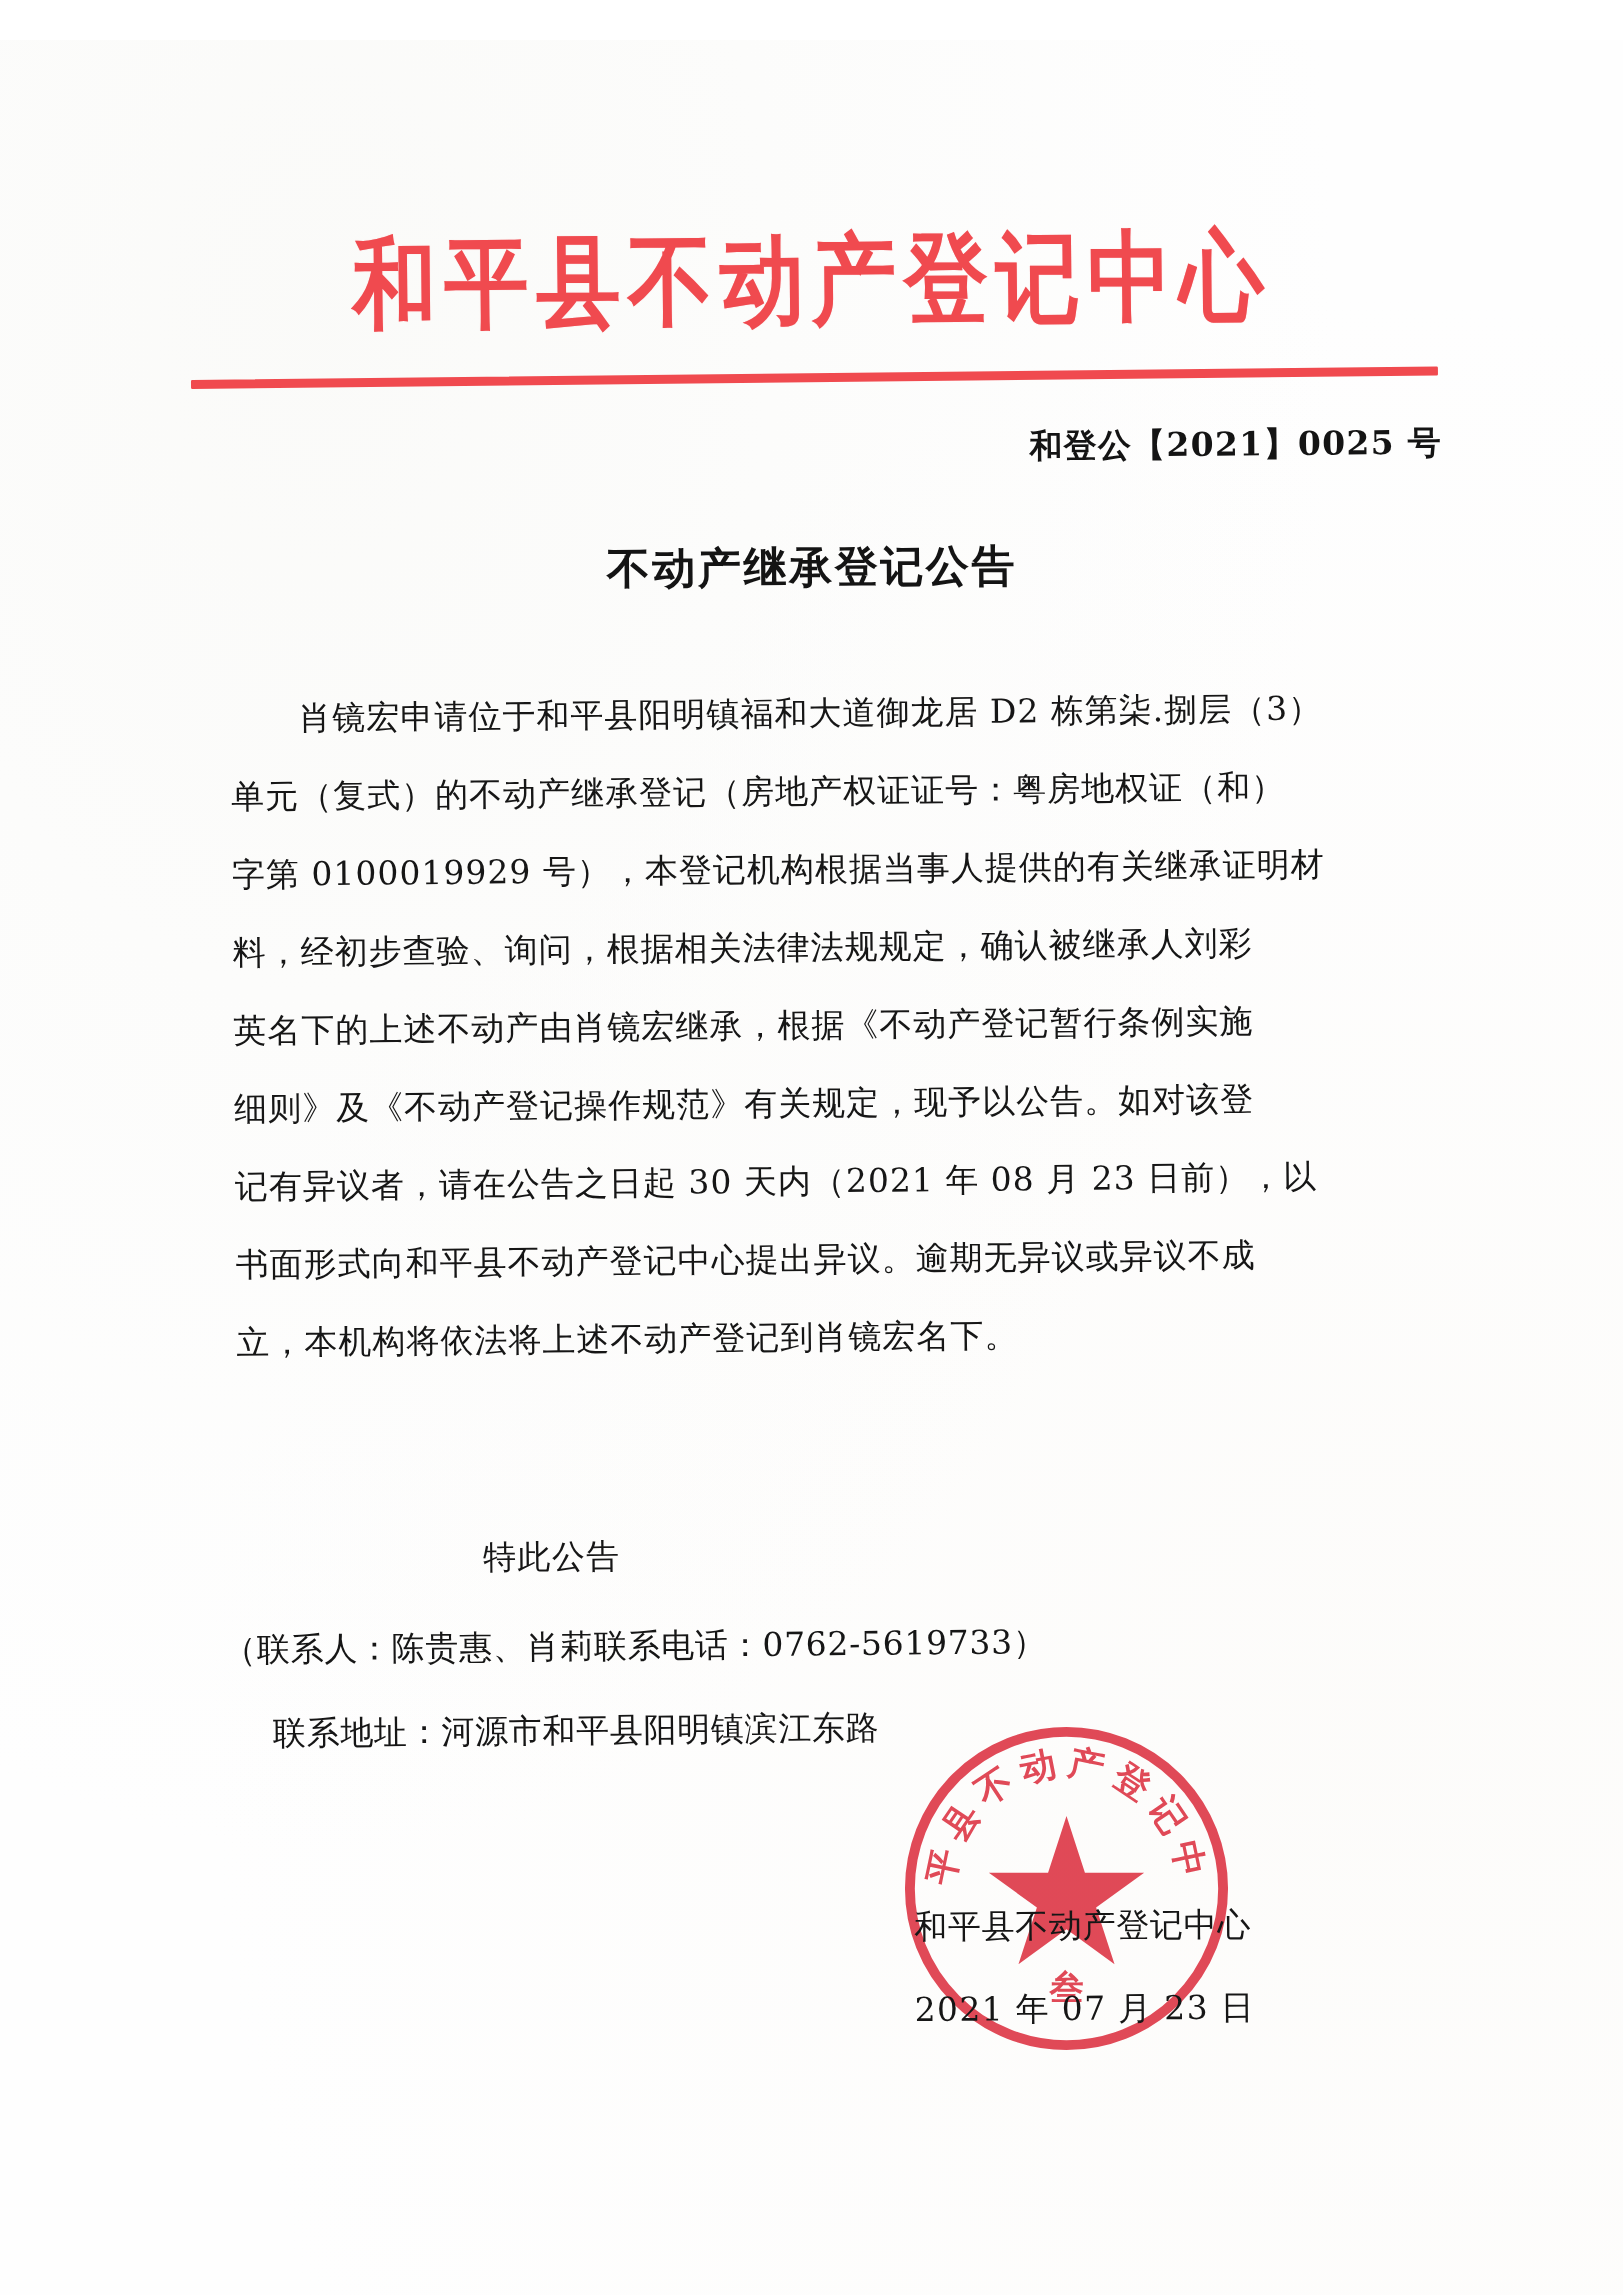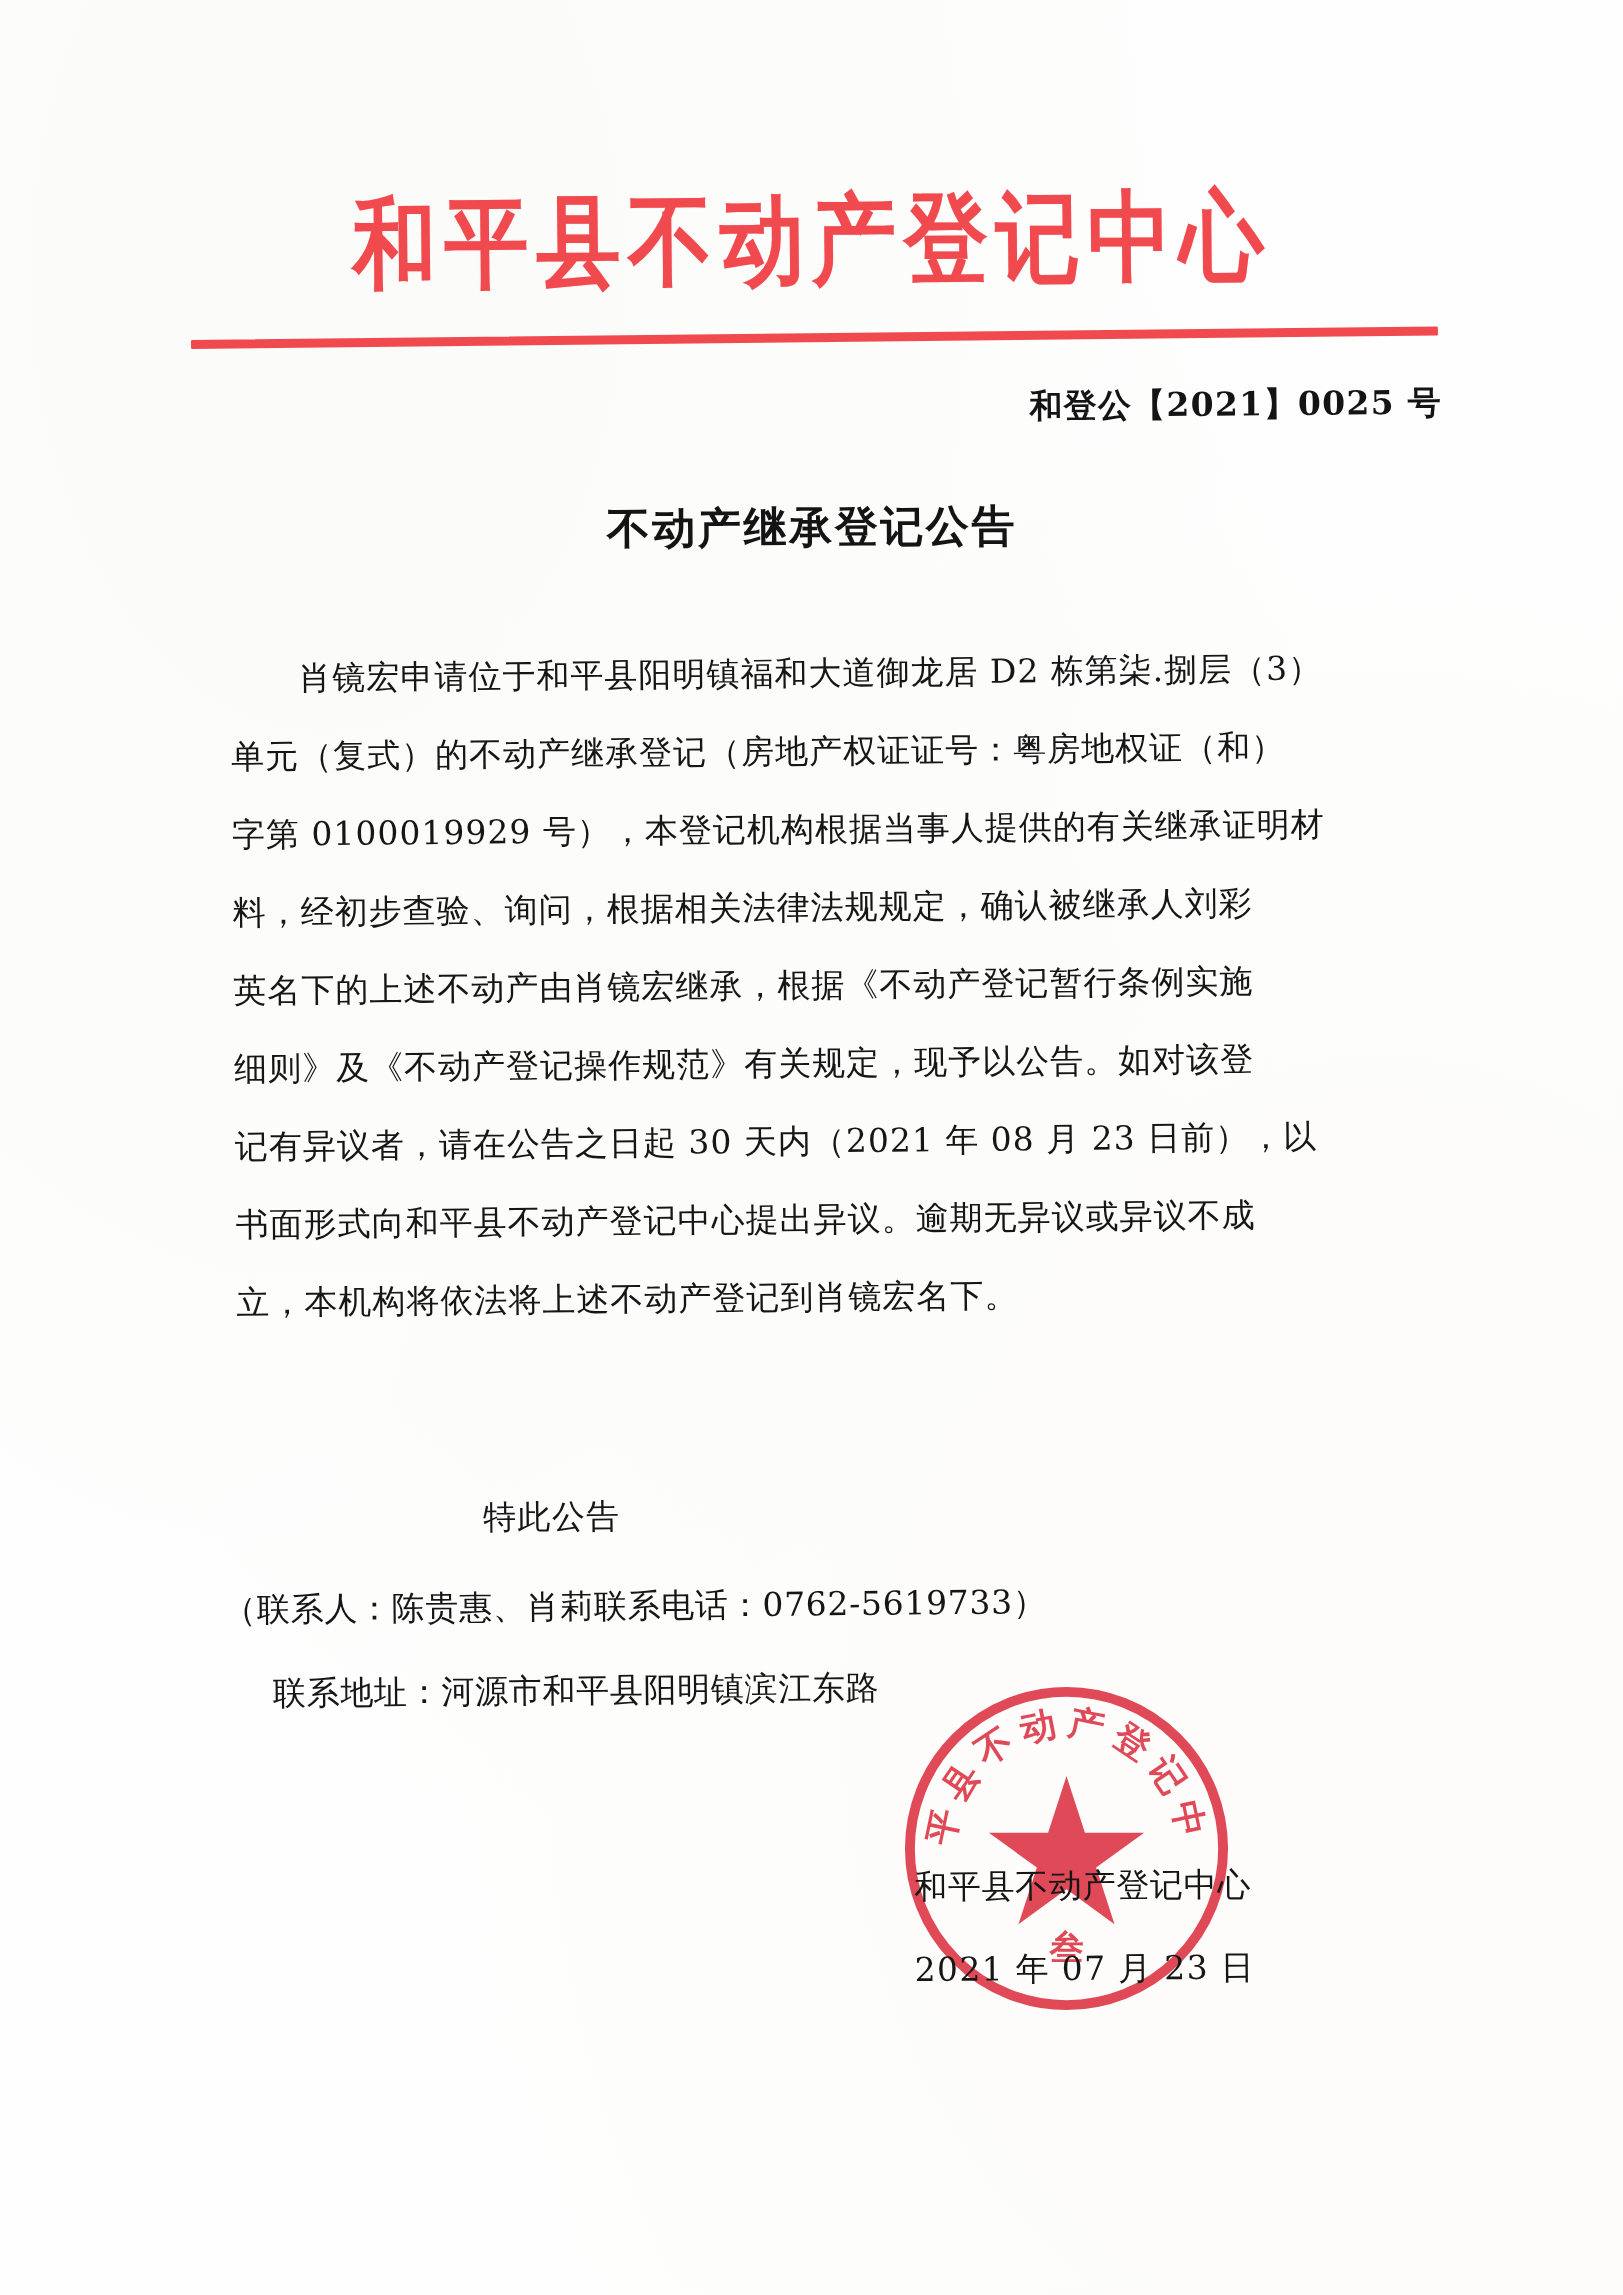--- a/index.html
+++ b/index.html
@@ -15,20 +15,21 @@
     font-family: "DejaVu Sans", "Liberation Sans", sans-serif;
     color: #1a1a1a;
     -webkit-font-smoothing: antialiased;
   }
 
   
   .page {
     position: absolute;
     inset: 0;
     background: #fefefe;
+    margin-top: 40px;
   }
   .scan-tint {
     position: absolute;
     inset: 0;
     background:
       radial-gradient(ellipse at 20% 12%, rgba(250,250,248,0.9) 0%, rgba(255,255,255,0) 55%),
       radial-gradient(ellipse at 85% 75%, rgba(252,251,249,0.8) 0%, rgba(255,255,255,0) 60%);
     pointer-events: none;
   }
 

